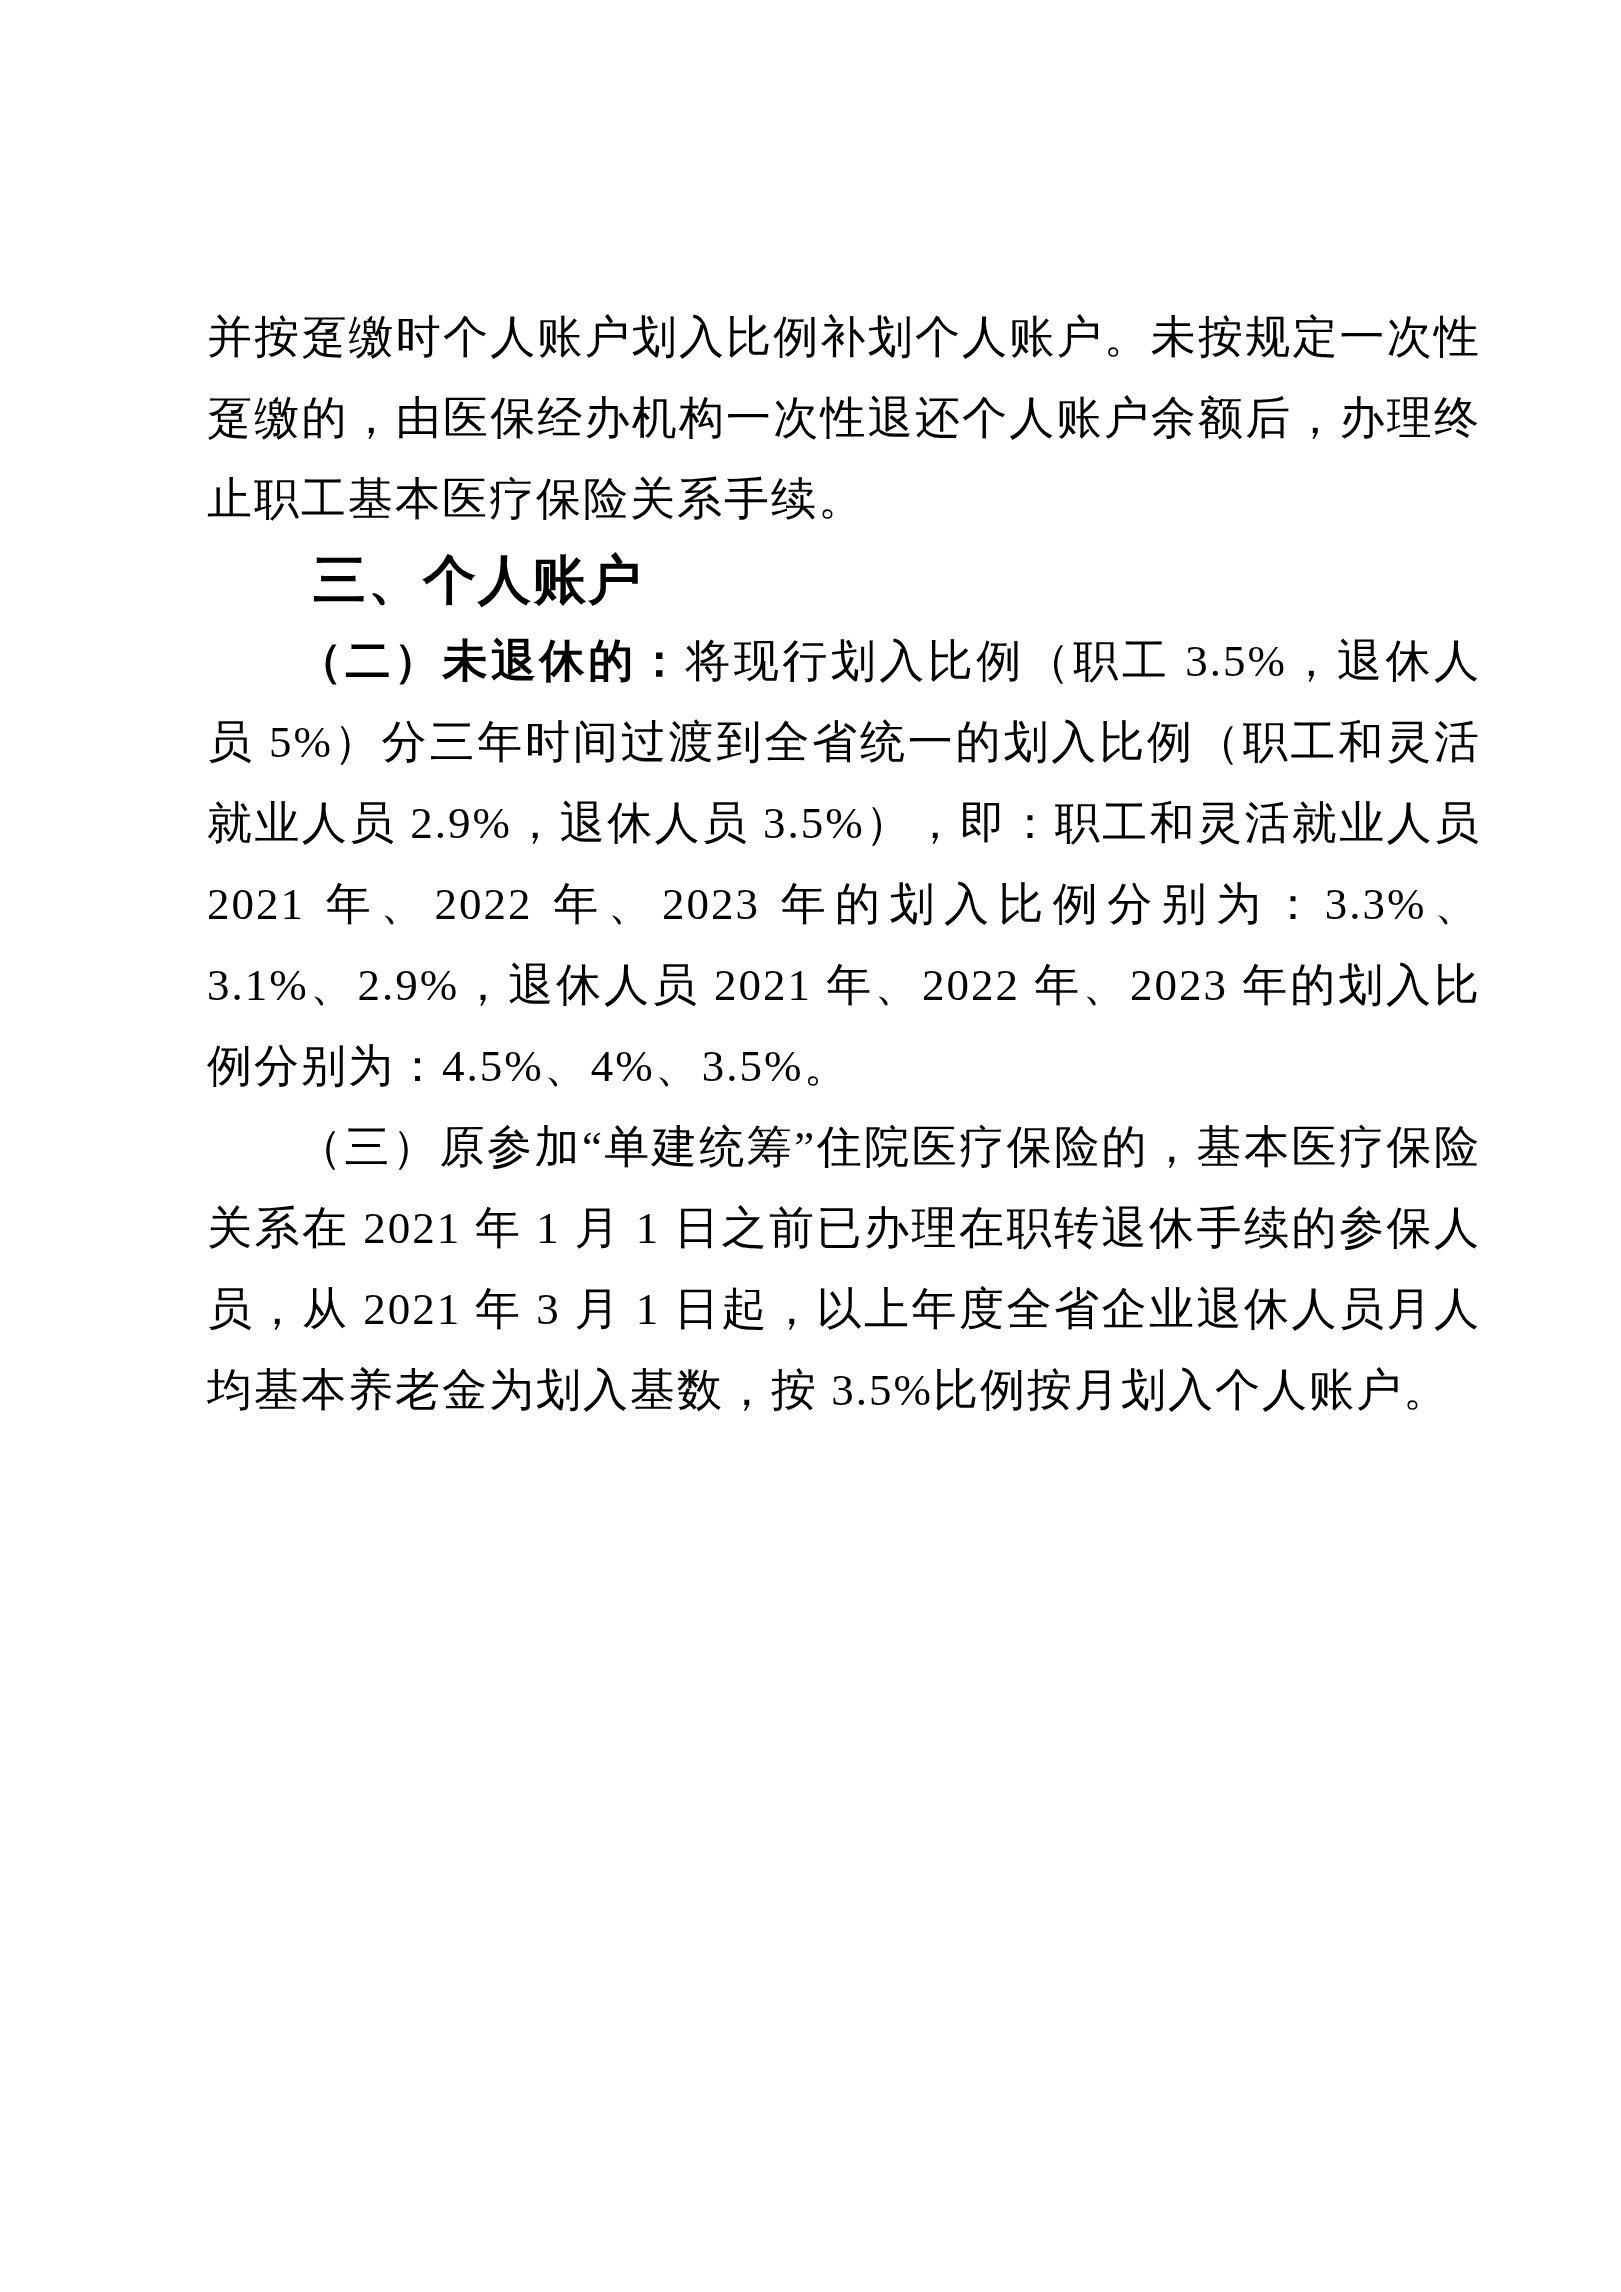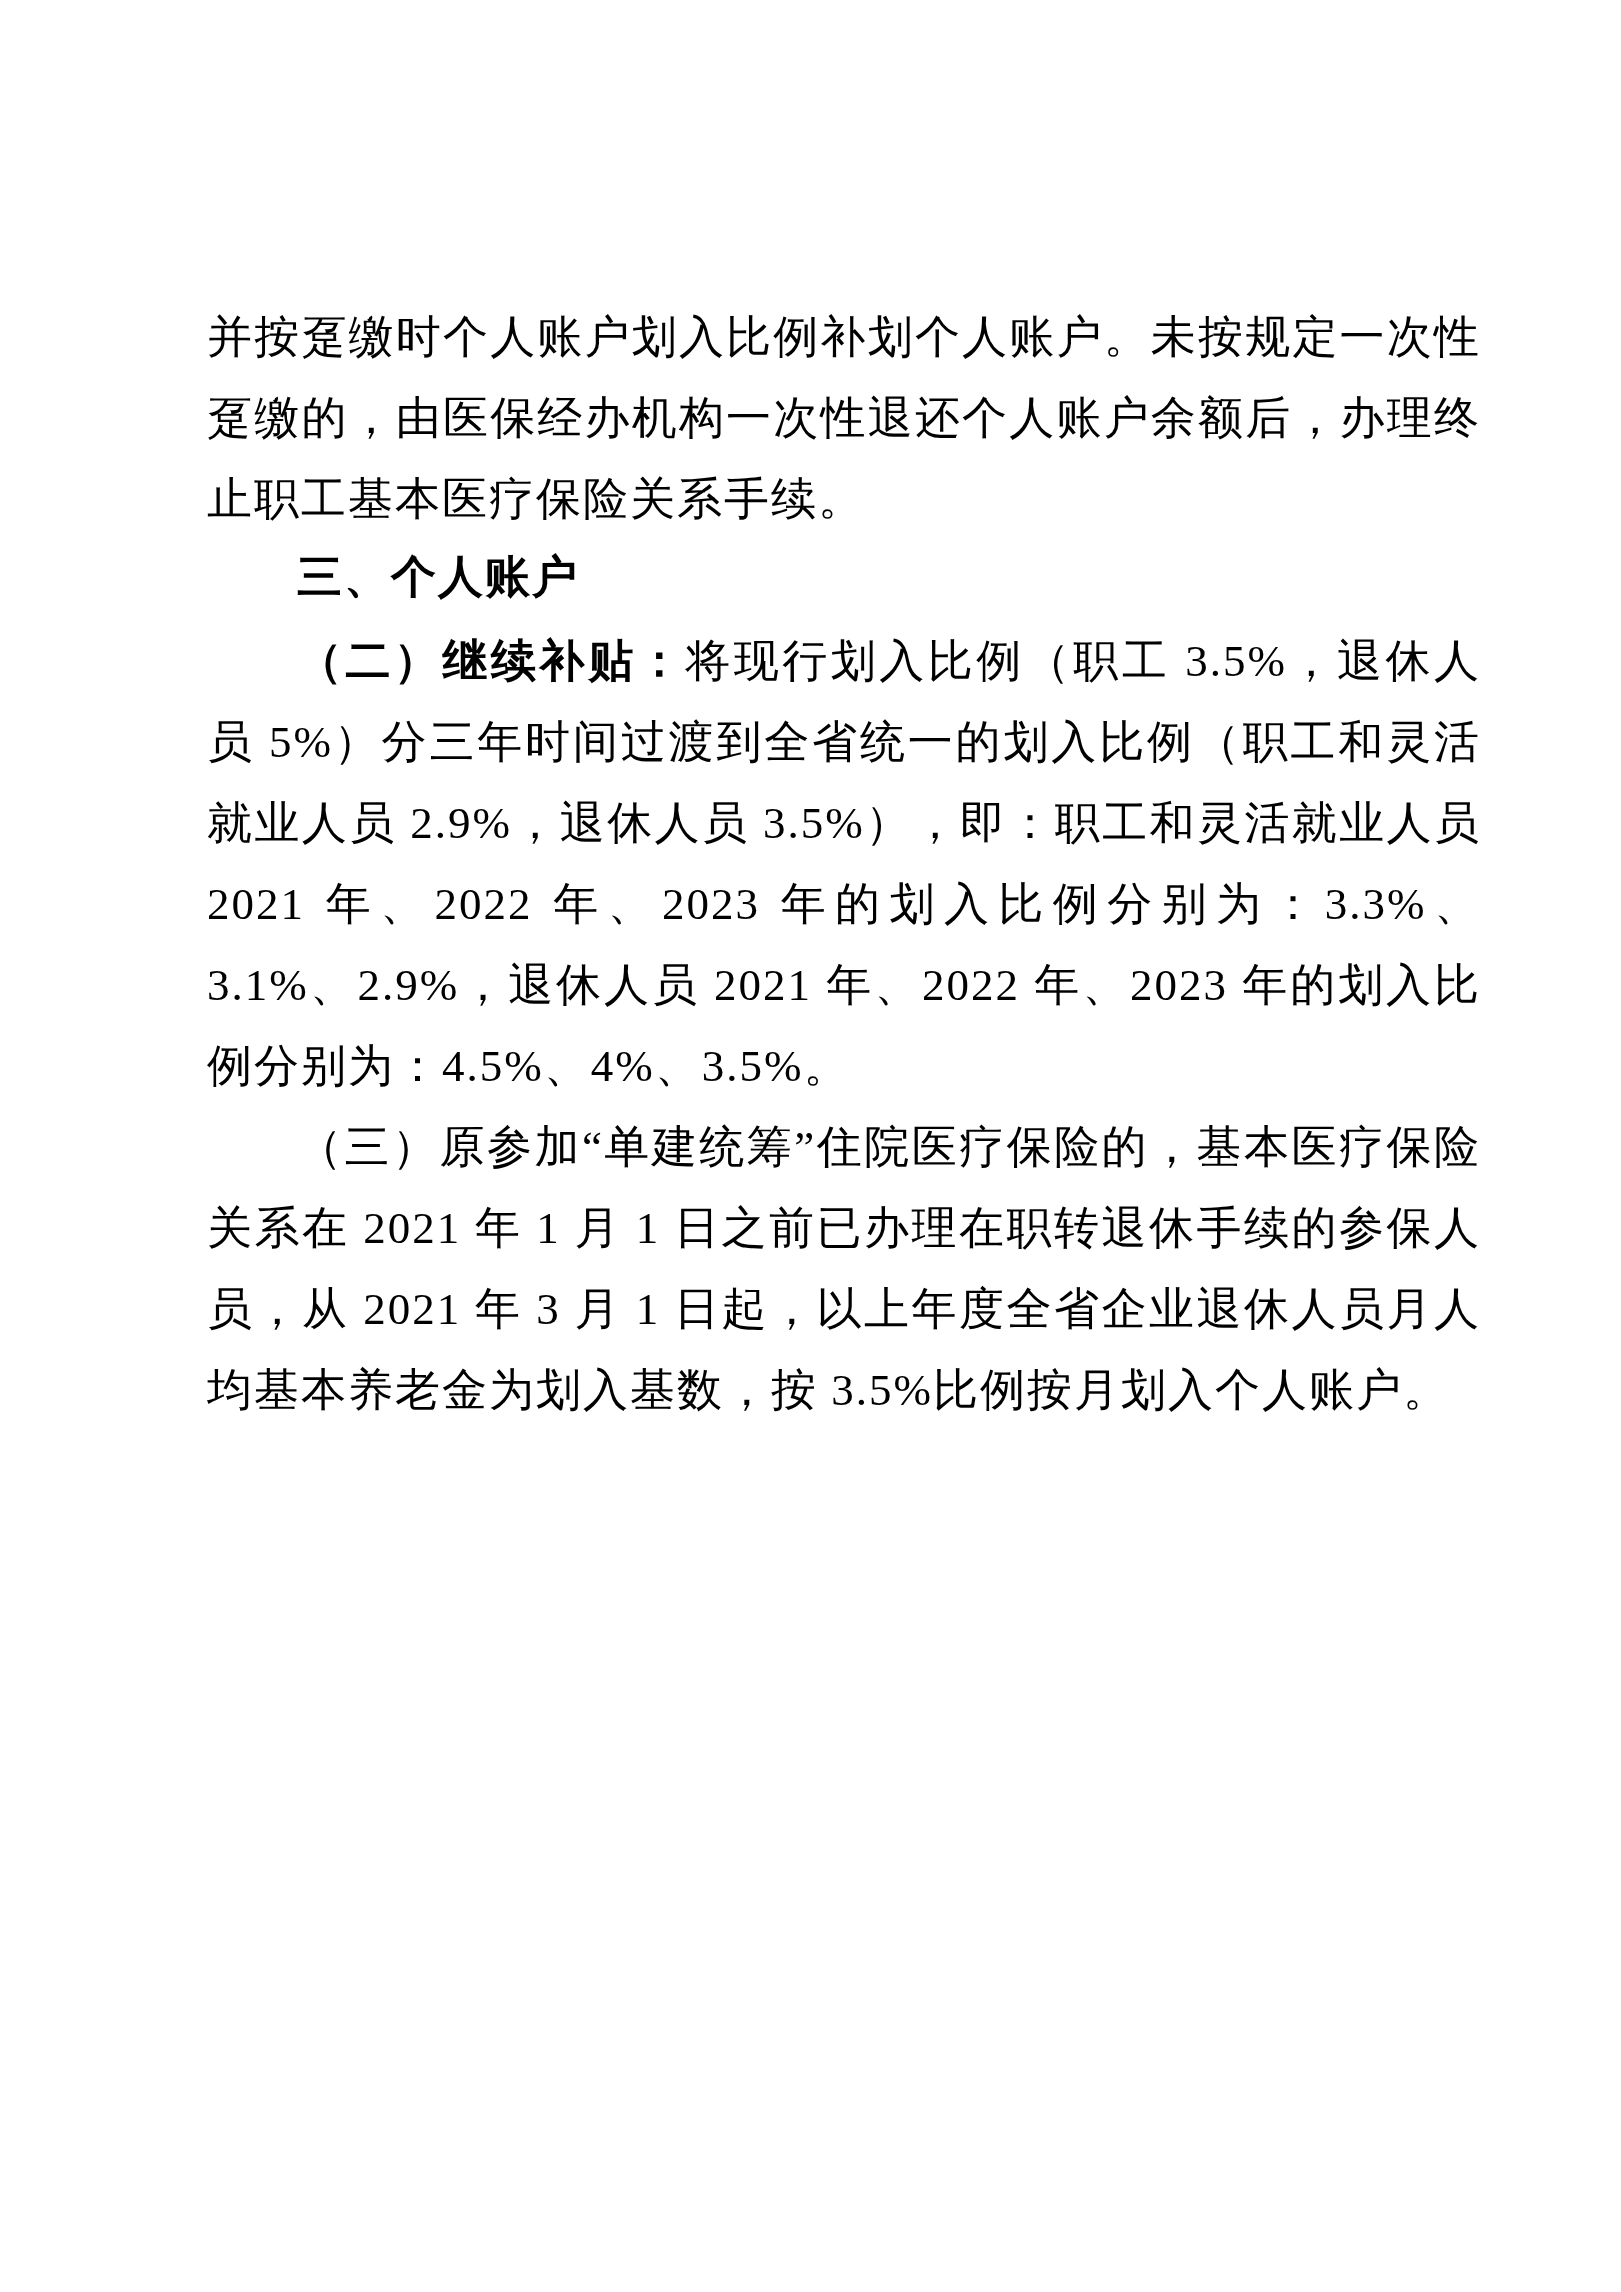--- a/index.html
+++ b/index.html
@@ -32,23 +32,23 @@
       padding: 0;
       text-indent: 0;
     }
     .para.indent {
       text-indent: 2em;
     }
     .heading {
       margin: 0;
       padding: 0;
       text-indent: 2em;
-      font-family: Liberation Mono, monospace;
+      font-family: Liberation Serif, serif;
       font-weight: 700;
-      font-size: 45px;
+      font-size: 53px;
       line-height: 81px;
     }
     .lead {
       font-weight: 700;
     }
     .page-footer {
       position: absolute;
       top: 2021px;
       right: 205px;
       font-size: 41px;
@@ -67,21 +67,21 @@
     <p class="para">
       <span>并按趸缴时个人账户划入比例补划个人账户。未按规定一次性趸缴的，由医保经办机构一次性退还个人账户余额后，办理终止职工基本医疗保险关系手续。</span>
     </p>
 
     <h2 class="heading">
       <span>三、个人账户</span>
     </h2>
 
 
     <p class="para indent">
-      <span class="lead">（二）继续补贴：</span><span>将现行划入比例（职工 3.5%，退休人员 5%）分三年时间过渡到全省统一的划入比例（职工和灵活就业人员 2.9%，退休人员 3.5%），即：职工和灵活就业人员 2021 年、2022 年、2023 年的划入比例分别为：3.3%、3.1%、2.9%，退休人员 2021 年、2022 年、2023 年的划入比例分别为：4.5%、4%、3.5%。</span>
+      <span class="lead">（二）未退休的：</span><span>将现行划入比例（职工 3.5%，退休人员 5%）分三年时间过渡到全省统一的划入比例（职工和灵活就业人员 2.9%，退休人员 3.5%），即：职工和灵活就业人员 2021 年、2022 年、2023 年的划入比例分别为：3.3%、3.1%、2.9%，退休人员 2021 年、2022 年、2023 年的划入比例分别为：4.5%、4%、3.5%。</span>
     </p>
 
     <p class="para indent">
       <span>（三）原参加“单建统筹”住院医疗保险的，基本医疗保险关系在 2021 年 1 月 1 日之前已办理在职转退休手续的参保人员，从 2021 年 3 月 1 日起，以上年度全省企业退休人员月人均基本养老金为划入基数，按 3.5%比例按月划入个人账户。</span>
     </p>
 
 
   </main>
 
   <footer class="page-footer">

